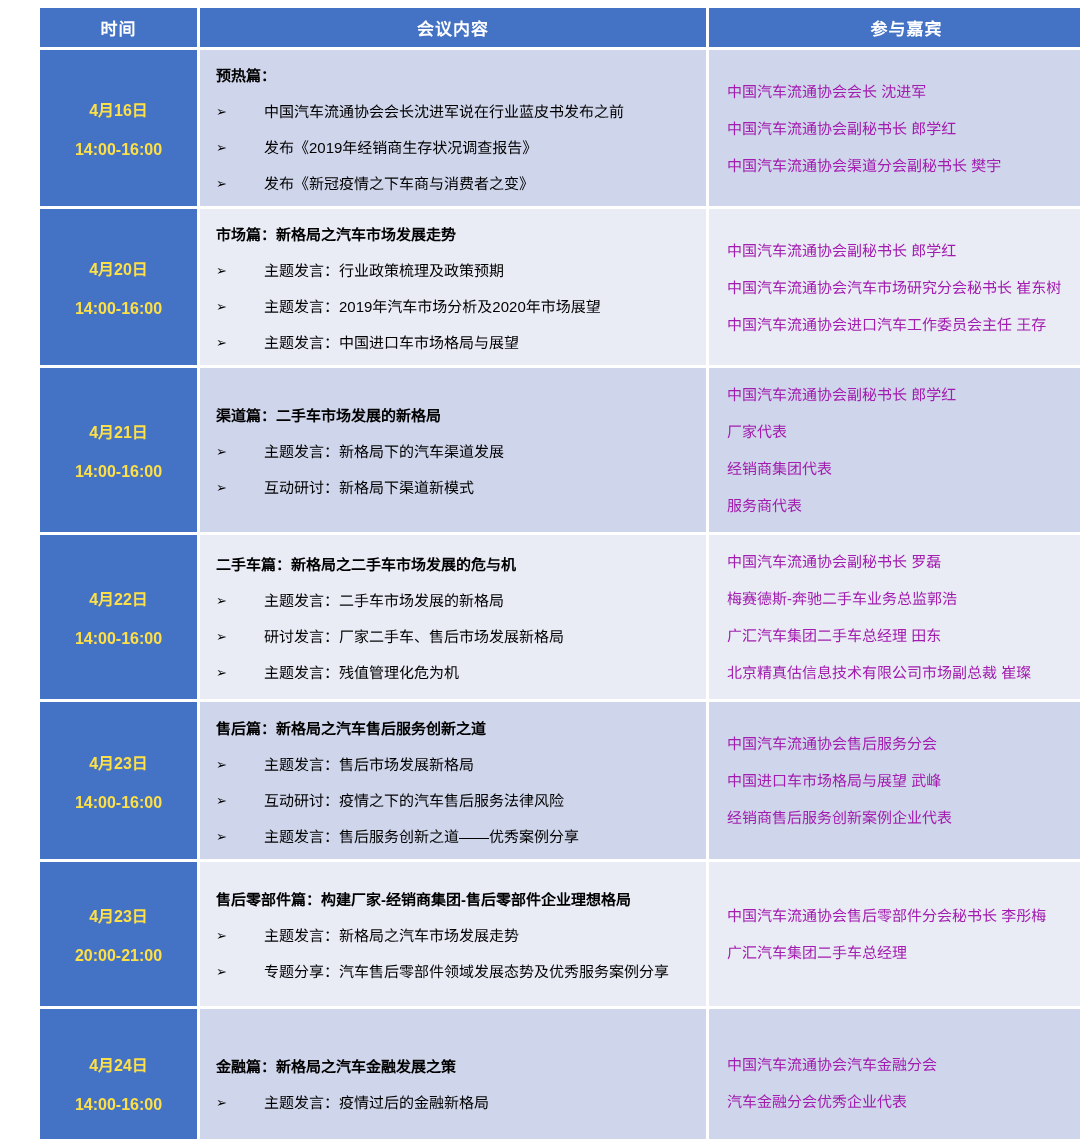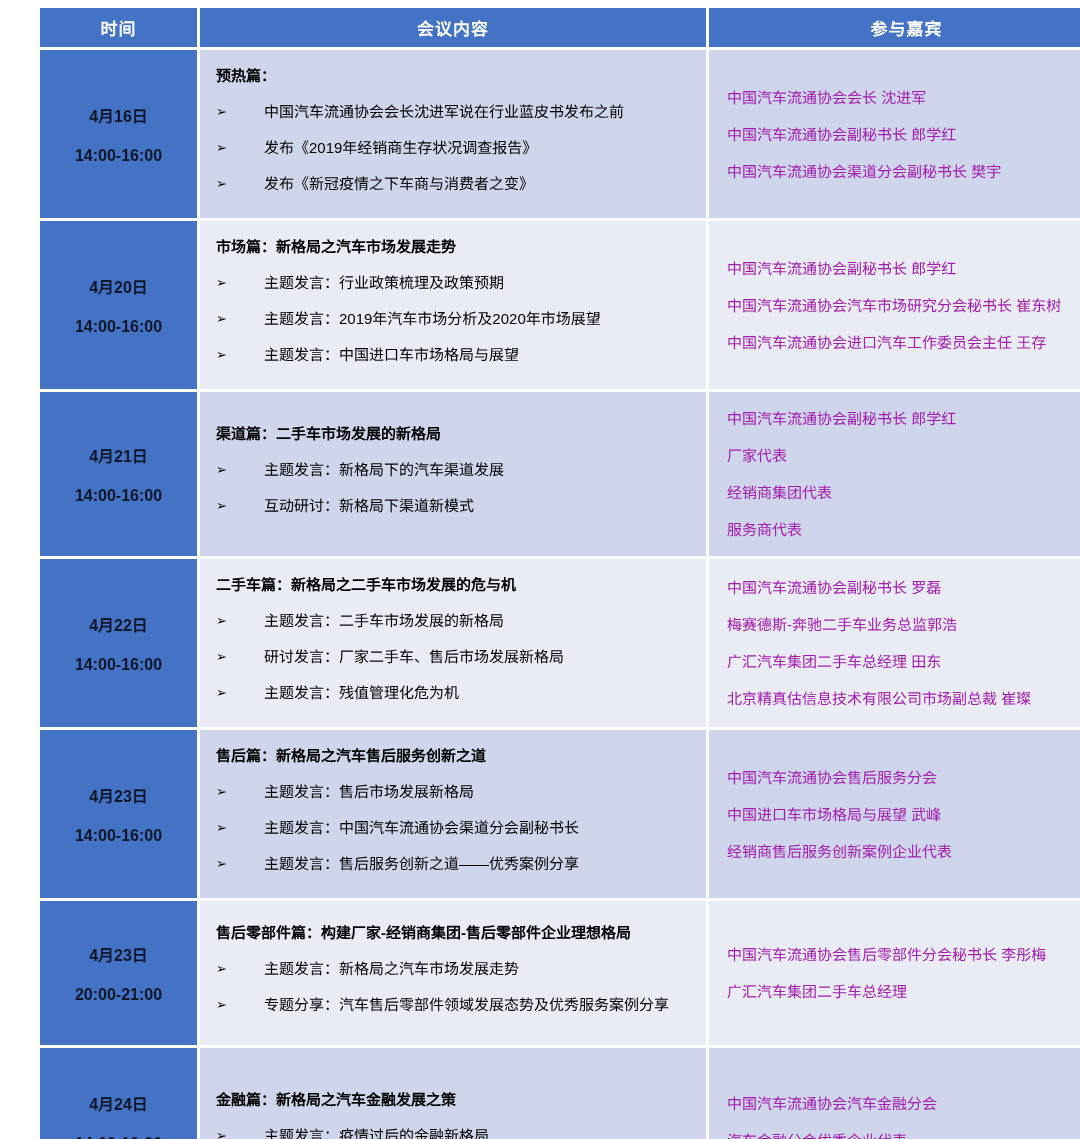--- a/index.html
+++ b/index.html
@@ -24,30 +24,30 @@
     color: #ffffff;
     font-size: 17px;
     font-weight: 700;
     height: 37px;
     text-align: center;
     vertical-align: middle;
     letter-spacing: 1px;
   }
   td.time-cell {
     background: #4472C4;
-    color: #0f172a;
+    color: #fde047;
     text-align: center;
     vertical-align: middle;
     font-weight: 700;
     font-size: 16px;
   }
   td.time-cell .date { margin-bottom: 20px; }
   td.content-cell {
     vertical-align: middle;
-    padding: 8px 10px 16px 16px;
+    padding: 8px 10px 4px 16px;
     font-size: 15px;
     color: #000000;
   }
   td.guests-cell {
     vertical-align: middle;
     padding: 8px 10px 8px 18px;
     font-size: 15px;
     color: #a21caf;
     line-height: 37px;
   }
@@ -195,21 +195,21 @@
             <div class="time">14:00-16:00</div>
           </td>
           <td class="content-cell band-dark">
             <div class="session-title">售后篇：新格局之汽车售后服务创新之道</div>
             <div class="agenda-item">
               <span class="bullet">➢</span>
               <span class="agenda-text">主题发言：售后市场发展新格局</span>
             </div>
             <div class="agenda-item">
               <span class="bullet">➢</span>
-              <span class="agenda-text">主题发言：中国汽车流通协会渠道分会副秘书长</span>
+              <span class="agenda-text">互动研讨：疫情之下的汽车售后服务法律风险</span>
             </div>
             <div class="agenda-item">
               <span class="bullet">➢</span>
               <span class="agenda-text">主题发言：售后服务创新之道——优秀案例分享</span>
             </div>
           </td>
           <td class="guests-cell band-dark">
             <div class="guest-line">中国汽车流通协会售后服务分会</div>
             <div class="guest-line">中国进口车市场格局与展望 武峰</div>
             <div class="guest-line">经销商售后服务创新案例企业代表</div>

